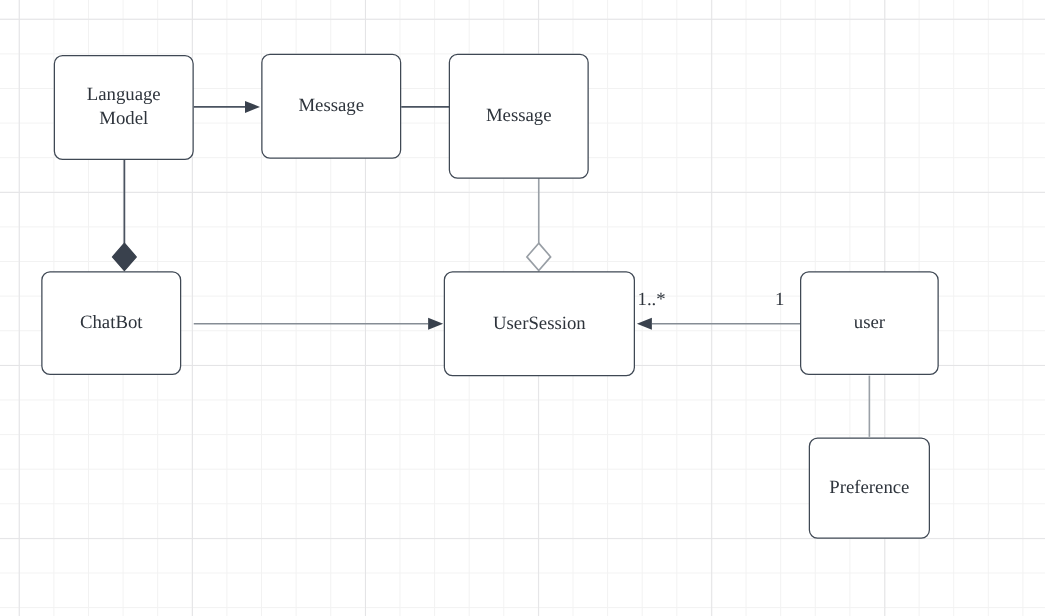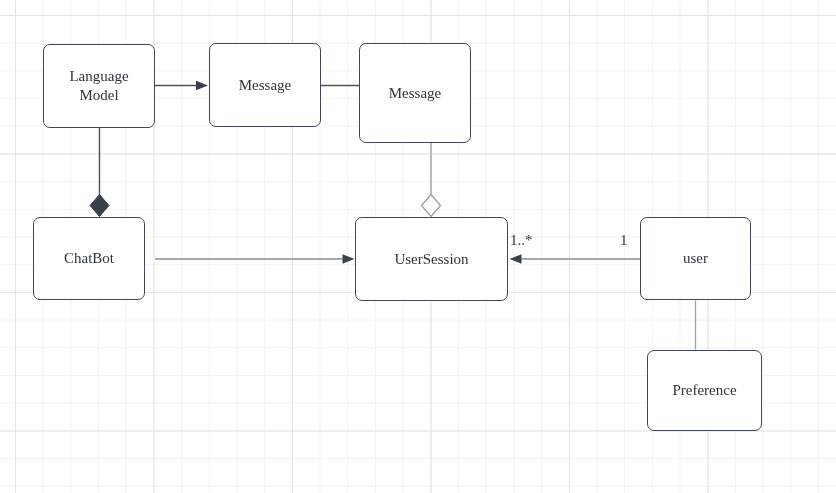--- a/index.html
+++ b/index.html
@@ -116,21 +116,21 @@
   </div>
 
   <div class="node" style="left:355px; top:217px; width:153px; height:84px;">
     <span>UserSession</span>
   </div>
 
   <div class="node" style="left:640px; top:217px; width:111px; height:83px;align-items:center;">
     <span>user</span>
   </div>
 
-  <div class="node" style="left:647px; top:350px; width:115px; height:81px;">
+  <div class="node" style="left:647px; top:350px; width:97px; height:81px;">
     <span>Preference</span>
   </div>
 
   <span class="mult" style="left:510px; top:232px;">1..*</span>
 
   <span class="mult" style="left:620px; top:232px;">1</span>
 
 </div>
 
 </body></html>

